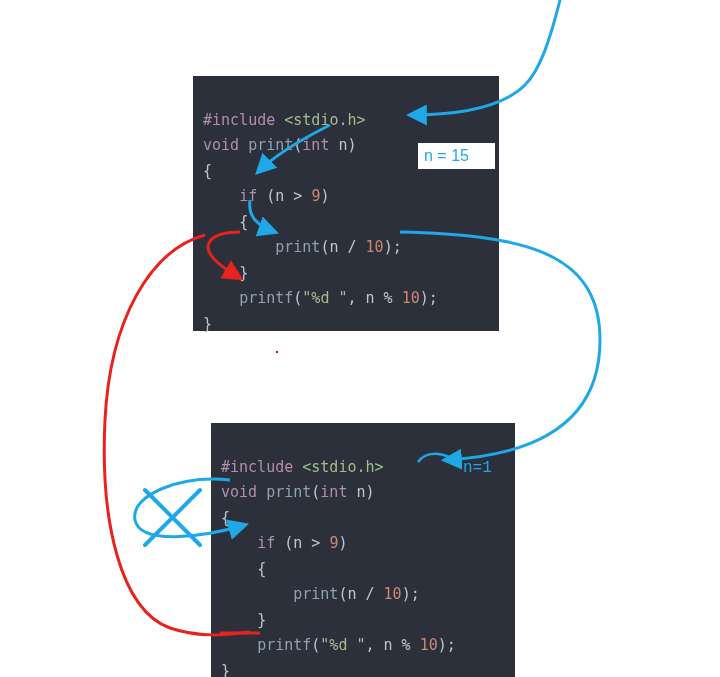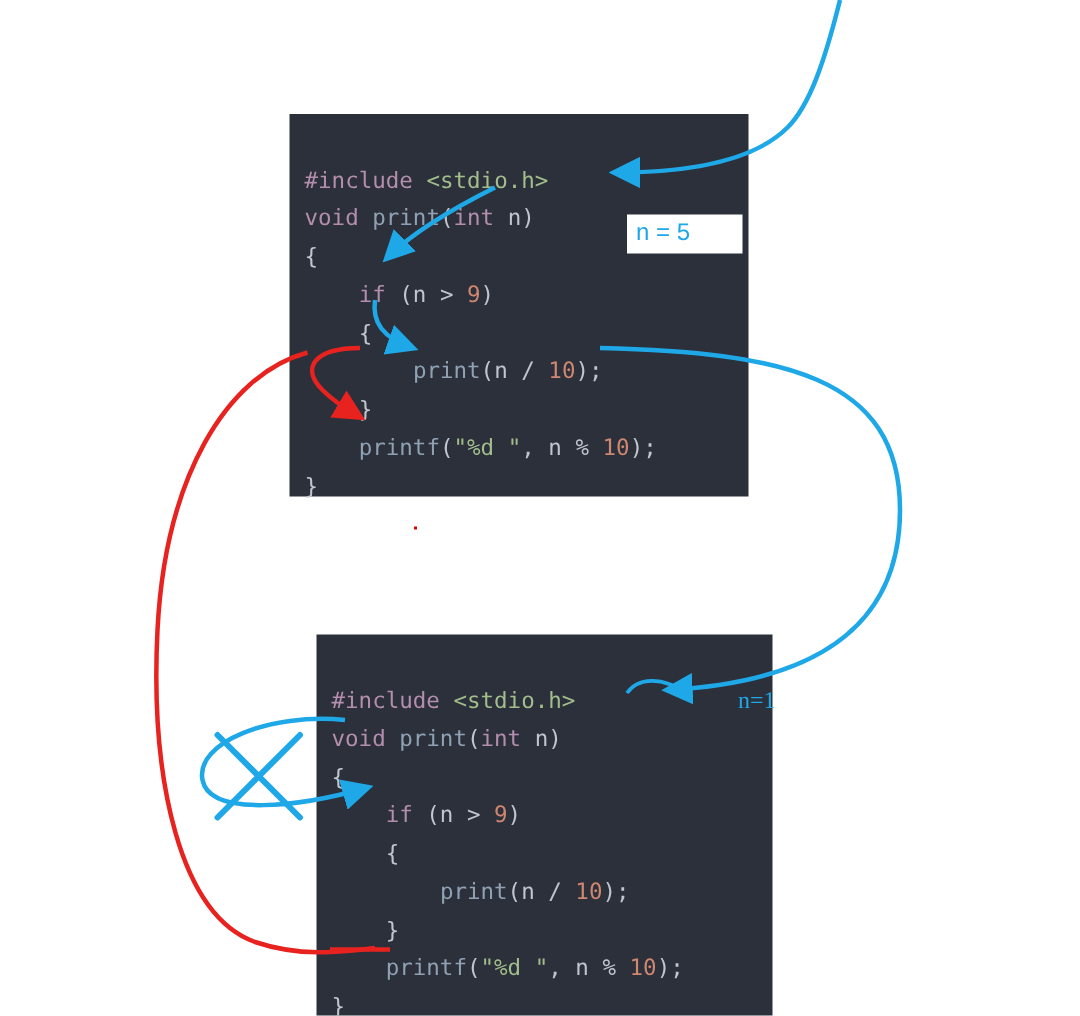--- a/index.html
+++ b/index.html
@@ -91,22 +91,22 @@
 <span class="c-void">void</span> <span class="c-func">print</span><span class="c-punc">(</span><span class="c-type">int</span><span> n</span><span class="c-punc">)</span>
 <span class="c-punc">{</span>
 <span>    </span><span class="c-include">if</span><span> (n &gt; </span><span class="c-num">9</span><span>)</span>
 <span>    </span><span class="c-punc">{</span>
 <span>        </span><span class="c-call">print</span><span>(n / </span><span class="c-num">10</span><span>);</span>
 <span>    </span><span class="c-punc">}</span>
 <span>    </span><span class="c-call">printf</span><span>(</span><span class="c-str">"%d "</span><span>, n % </span><span class="c-num">10</span><span>);</span>
 <span class="c-punc">}</span>
 </div>
 
-<div id="label1" class="label-box">n = 5</div>
-<div id="label2" class="" style="position:absolute;color:#1fa8e8;font-family:Liberation Serif, serif;font-size:16px;margin-left:29px;">n=1</div>
+<div id="label1" class="label-box">n = 15</div>
+<div id="label2" class="" style="position:absolute;color:#1fa8e8;font-family:Liberation Mono, monospace;font-size:16px;">n=1</div>
 
 <div class="red-dot"></div>
 
 <svg class="overlay" viewBox="0 0 720 677">
   <defs>
     <marker id="arr-blue" viewBox="0 0 10 10" refX="8" refY="5" markerWidth="7" markerHeight="7" orient="auto-start-reverse">
       <path d="M 0 0 L 10 5 L 0 10 z" fill="#1fa8e8"></path>
     </marker>
     <marker id="arr-red" viewBox="0 0 10 10" refX="8" refY="5" markerWidth="7" markerHeight="7" orient="auto-start-reverse">
       <path d="M 0 0 L 10 5 L 0 10 z" fill="#e8231f"></path>

